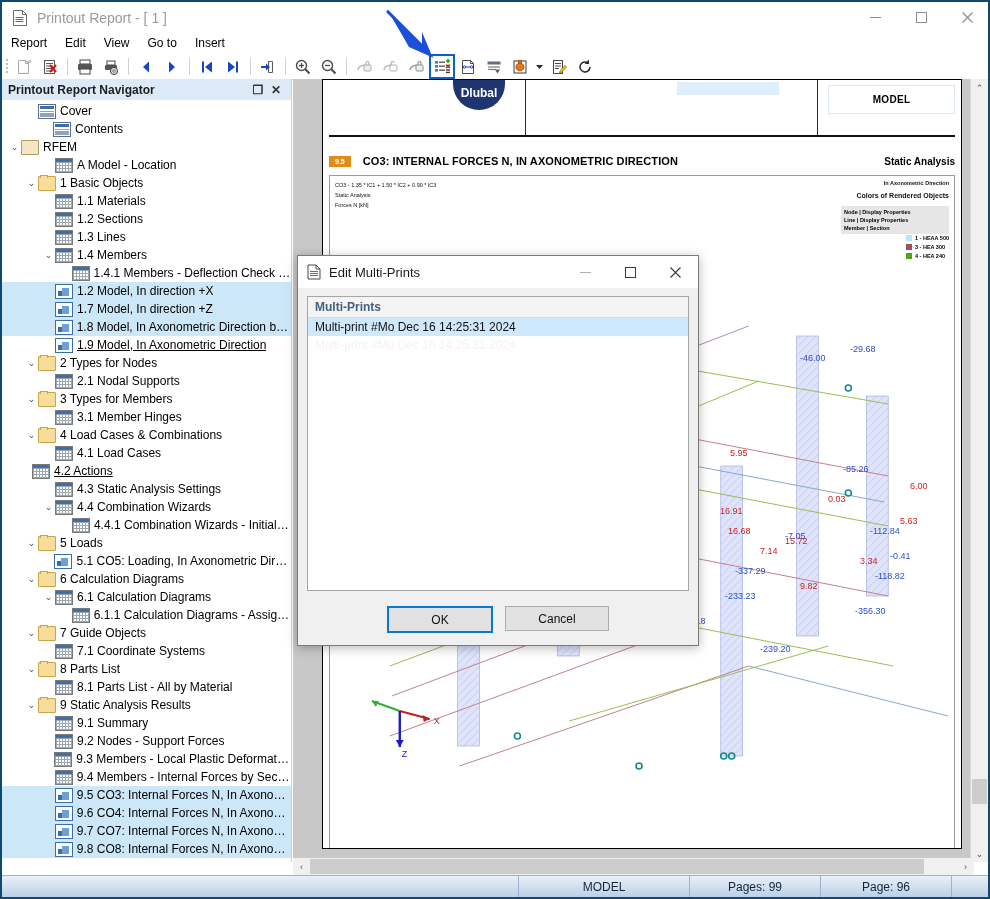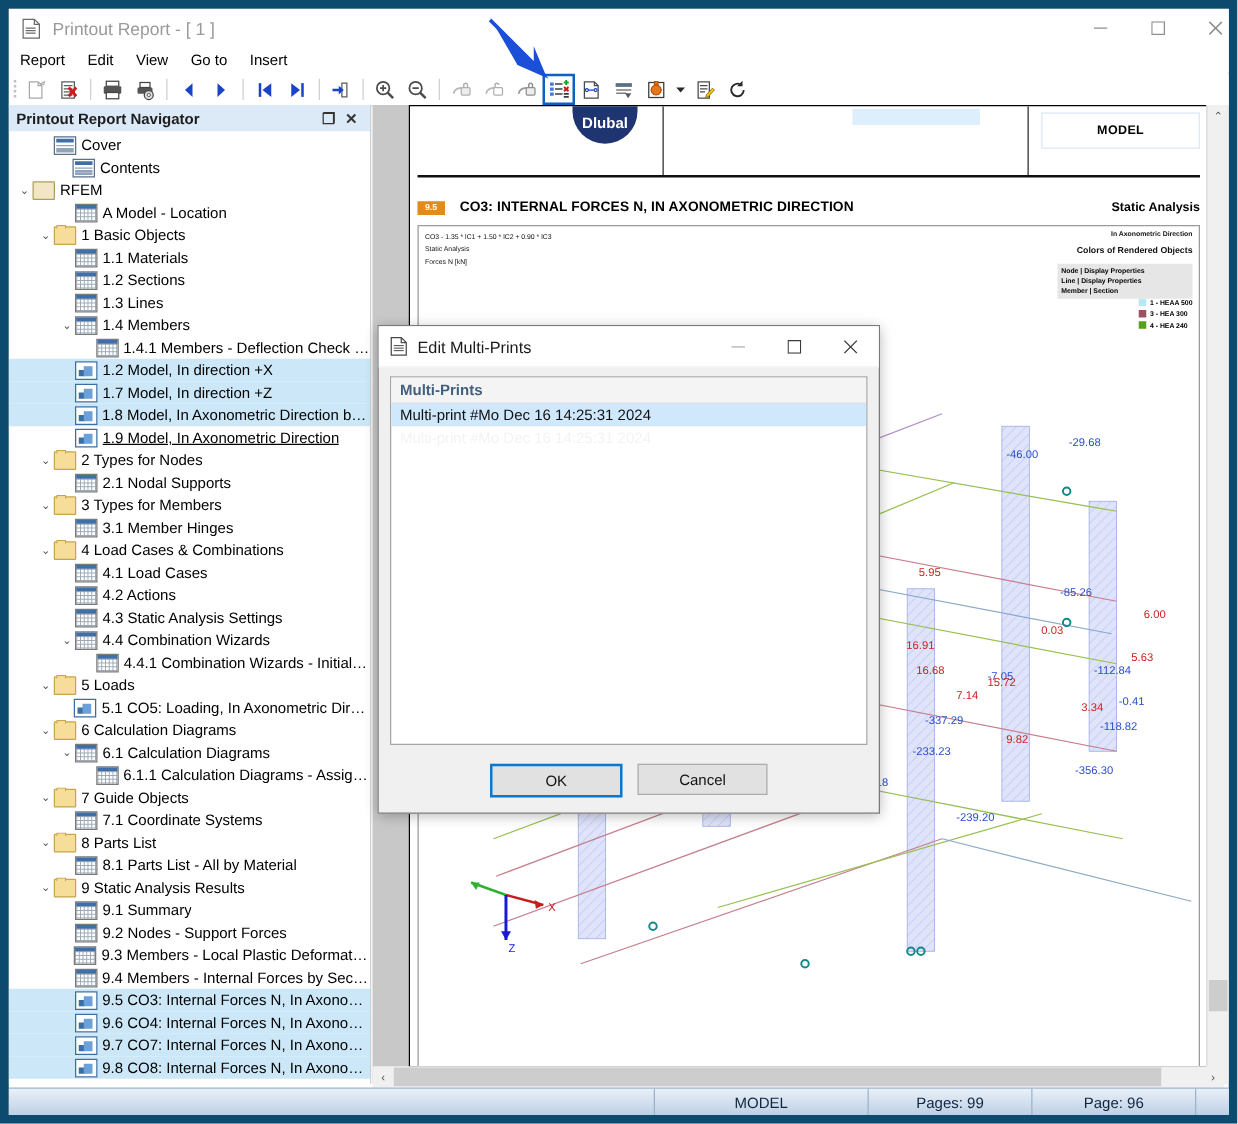--- a/index.html
+++ b/index.html
@@ -6,21 +6,21 @@
     margin: 0; padding: 0;
     width: 990px; height: 899px;
     overflow: hidden;
     font-family: "Liberation Sans", sans-serif;
     font-size: 12px;
     background: #ffffff;
   }
   #app {
     position: relative;
     width: 990px; height: 899px;
-    border: 7px solid #0c4a6e;
+    border: 2px solid #0c4a6e;
     box-sizing: border-box;
     background: #ffffff;
     overflow: hidden;
   }
 
   
   .titlebar {
     position: absolute; left: 0; top: 0; width: 988px; height: 31px;
     background: #ffffff;
     display: flex; align-items: center;
@@ -647,21 +647,21 @@
         <div class="tr" style="padding-left: 23px;">
           <span class="tw">⌄</span>
           <span class="ico ico-folder"></span>
           <span class="lbl">4 Load Cases &amp; Combinations</span>
         </div>
         <div class="tr" style="padding-left: 40px;">
           <span class="tw"></span>
           <span class="ico ico-grid"></span>
           <span class="lbl">4.1 Load Cases</span>
         </div>
-        <div class="tr" style="padding-left: 40px;">
+        <div class="tr" style="padding-left: 17px; text-decoration: underline;">
           <span class="tw"></span>
           <span class="ico ico-grid"></span>
           <span class="lbl">4.2 Actions</span>
         </div>
         <div class="tr" style="padding-left: 40px;">
           <span class="tw"></span>
           <span class="ico ico-grid"></span>
           <span class="lbl">4.3 Static Analysis Settings</span>
         </div>
         <div class="tr" style="padding-left: 40px;">

